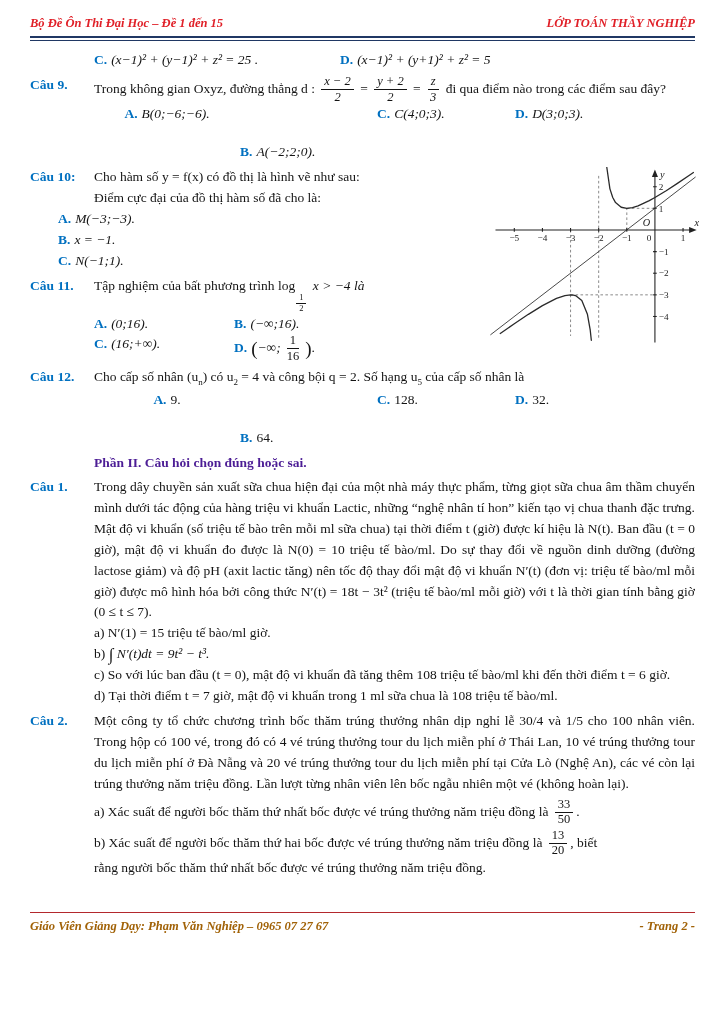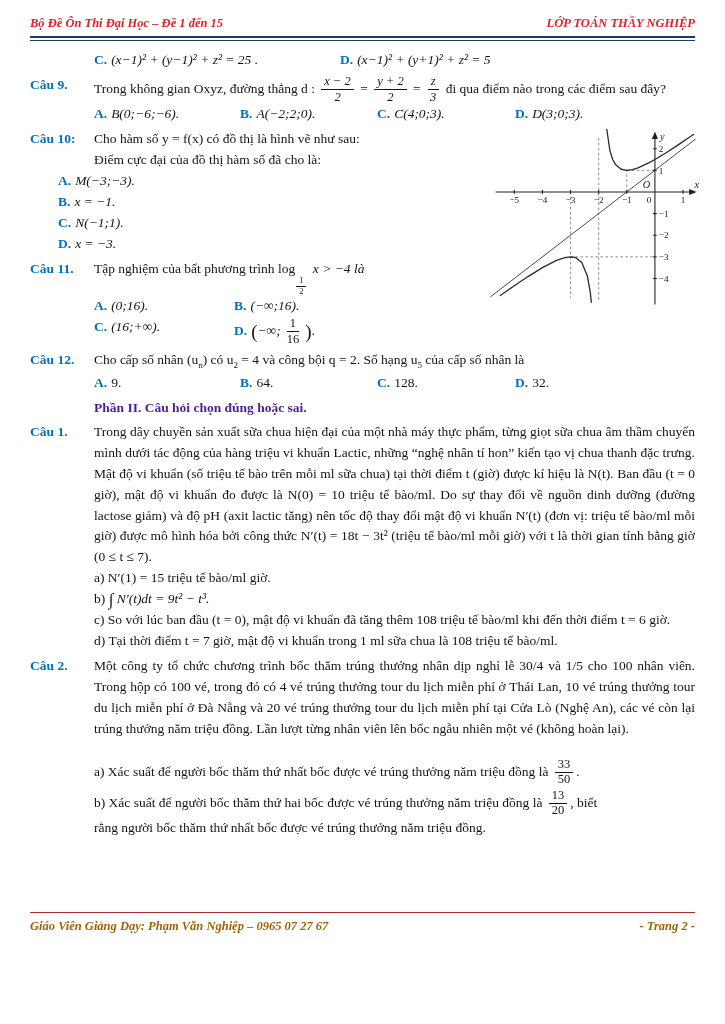--- a/index.html
+++ b/index.html
@@ -17,21 +17,21 @@
   .q{margin-bottom:4px;}
   .q-head{display:flex;}
   .q-label{flex:0 0 64px;width:64px;color:#0070c0;font-weight:bold;}
   .q-body{flex:1;}
   .indent{margin-left:64px;}
   .just{text-align:justify;}
   .opt-label{color:#0070c0;font-weight:bold;margin-right:4px;}
   .math{font-style:italic;}
   .opt-row{display:flex;margin-left:64px;}
   .c1{width:246px;}
-  .o1{width:146px;}.o2{width:137px;}.o3{width:138px;}.o4{flex:1;}
+  .o1{width:146px;text-align:center;}.o2{width:137px;margin-top:38px;}.o3{width:138px;}.o4{flex:1;}
   .t1{width:140px;}
   .opt-line{margin-left:28px;}
   
   .frac{display:inline-flex;flex-direction:column;align-items:center;vertical-align:middle;
         line-height:1.08;font-size:12.5px;margin:0 3px;}
   .frac .num{padding:0 3px 0.5px 3px;border-bottom:1px solid #141414;}
   .frac .den{padding:0.5px 3px 0 3px;}
   .frac.sub{font-size:8.5px;vertical-align:-10px;margin:0 3px 0 1px;line-height:1.1;}
   .bigp{font-size:19px;vertical-align:-3px;line-height:1;}
   .integral{font-size:17px;vertical-align:-2px;line-height:1;}
@@ -147,21 +147,20 @@
     </svg>
 
     <div class="q-head">
       <span class="q-label">Câu 10:</span>
       <div class="q-body">Cho hàm số y = f(x) có đồ thị là hình vẽ như sau:</div>
     </div>
     <div class="indent">Điểm cực đại của đồ thị hàm số đã cho là:</div>
     <div class="opt-line"><span class="opt-label">A.</span><span class="math">M(−3;−3).</span></div>
     <div class="opt-line"><span class="opt-label">B.</span><span class="math">x = −1.</span></div>
     <div class="opt-line"><span class="opt-label">C.</span><span class="math">N(−1;1).</span></div>
-    <div class="opt-line"><span class="opt-label">D.</span><span class="math">x = −3.</span></div>
 
     <div class="q-head" style="margin-top:4px;">
       <span class="q-label">Câu 11.</span>
       <div class="q-body">
         <span>Tập nghiệm của bất phương trình log</span><span class="frac sub">
             <span class="num">1</span>
             <span class="den">2</span>
           </span>
         <span class="math">x &gt; −4 là</span>
       </div>
@@ -210,21 +209,21 @@
     </div>
     <div class="indent">c) So với lúc ban đầu (t = 0), mật độ vi khuẩn đã tăng thêm 108 triệu tế bào/ml khi đến thời điểm t = 6  giờ.</div>
     <div class="indent">d) Tại thời điểm t = 7 giờ, mật độ vi khuẩn trong 1 ml sữa chua là 108 triệu tế bào/ml.</div>
   </div>
 
   <div class="q">
     <div class="q-head">
       <span class="q-label">Câu 2.</span>
       <div class="q-body just">Một công ty tổ chức chương trình bốc thăm trúng thưởng nhân dịp nghỉ lễ 30/4 và 1/5 cho 100 nhân viên. Trong hộp có 100 vé, trong đó có 4 vé trúng thưởng tour du lịch miễn phí ở Thái Lan, 10 vé trúng thưởng tour du lịch miễn phí ở Đà Nẵng và 20 vé trúng thưởng tour du lịch miễn phí tại Cửa Lò (Nghệ An), các vé còn lại trúng thưởng năm triệu đồng. Lần lượt từng nhân viên lên bốc ngẫu nhiên một vé (không hoàn lại).</div>
     </div>
-    <div class="indent" style="margin-top:18px;">
+    <div class="indent" style="margin-top:3px;">
       <span>a) Xác suất để người bốc thăm thứ nhất bốc được vé trúng thưởng năm triệu đồng là</span>
       <span class="frac">
           <span class="num">33</span>
           <span class="den">50</span>
         </span><span>.</span>
     </div>
     <div class="indent" style="margin-top:2px;">
       <span>b) Xác suất để người bốc thăm thứ hai bốc được vé trúng thưởng năm triệu đồng là</span>
       <span class="frac">
           <span class="num">13</span>

